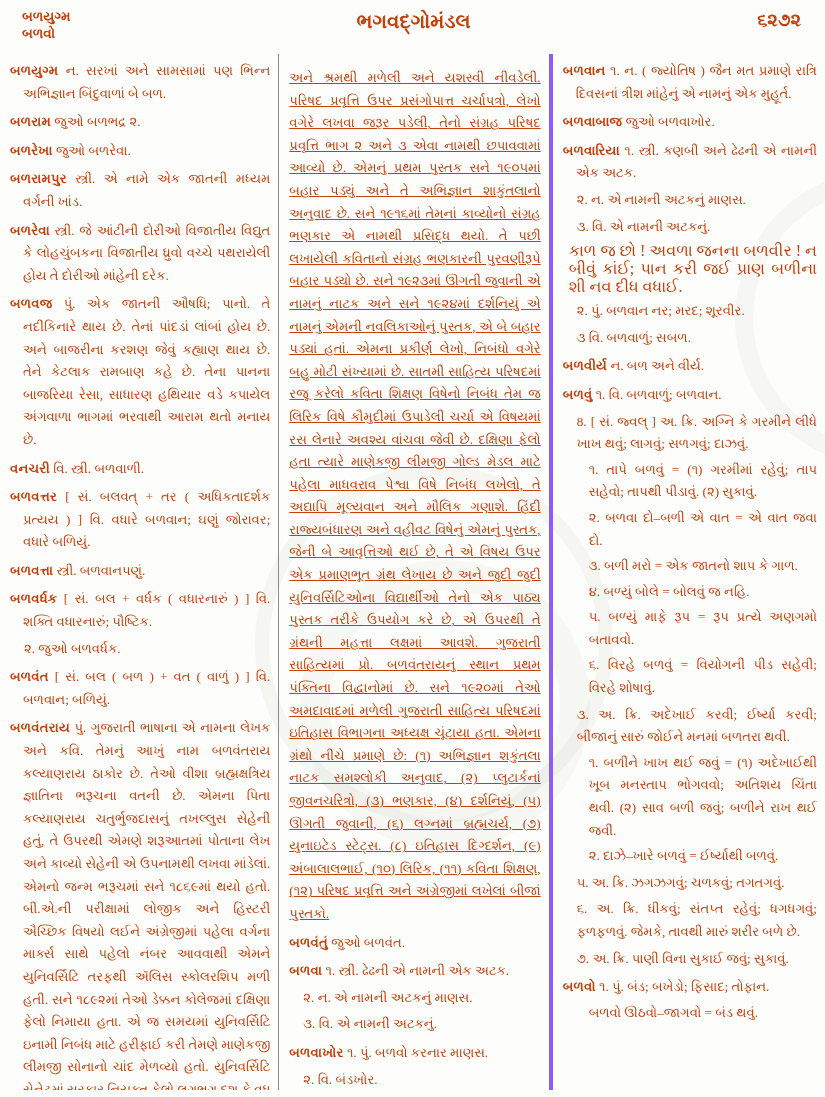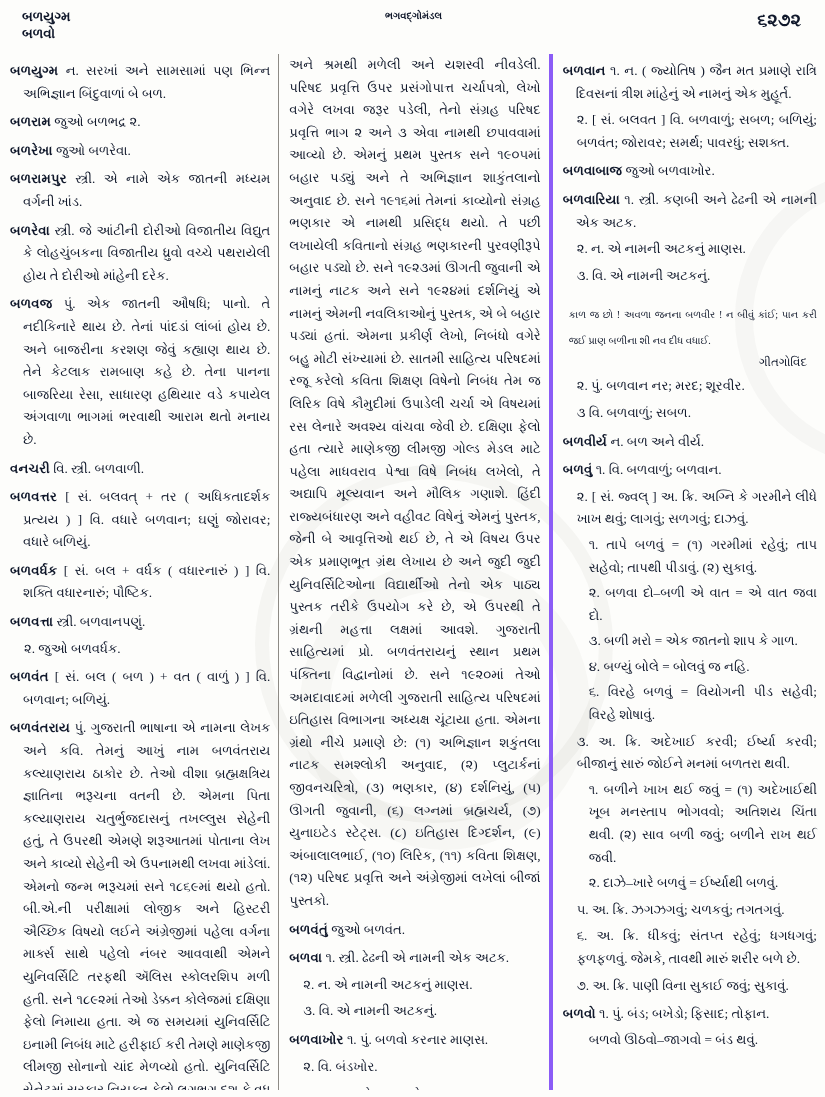--- a/index.html
+++ b/index.html
@@ -2,36 +2,36 @@
 <html lang="gu"><head>
 <meta charset="utf-8">
 <style>
   html,body{margin:0;padding:0;background:#ffffff;}
   .page{
     position:relative;
     width:825px;height:1097px;
     background:#fdfdfb;
     overflow:hidden;
     font-family:"Liberation Serif","DejaVu Serif",serif;
-    color:#0f172a;
+    color:#c2410c;
     box-sizing:border-box;
     padding:8px 6px 4px 8px;
   }
   
   header.pghead{
     position:relative;
     height:46px;
   }
   .runhead{
     position:absolute;left:14px;top:0;
     font-weight:bold;font-size:13.5px;line-height:17px;
   }
   .pgtitle{
     position:absolute;left:0;right:0;top:2px;
-    text-align:center;font-weight:bold;font-size:10px;
+    text-align:center;font-weight:bold;font-size:20px;
   }
   .pgno{
     position:absolute;right:18px;top:2px;
     font-weight:bold;font-size:18px;
   }
   
   main.cols{
     position:relative;
     display:flex;
     height:1036px;
@@ -44,24 +44,24 @@
     overflow:hidden;
     font-size:13.2px;
     line-height:22.6px;
     text-align:justify;
   }
   .col.c0{padding:0 8px 0 2px;}
   .col.c1{border-left:1px solid #8d8a85;padding:0 8px 0 10px;}
   .col.c2{border-left:4px solid #8b5cf6;padding:0 2px 0 10px;}
   .col p{margin:0;}
   .col p.entry{margin-top:6px;padding-left:13px;text-indent:-13px;}
-  .col p.cont{margin-top:0;}
+  .col p.cont{margin-top:13px;text-decoration:underline;}
   .col p.sub{margin-top:4px;padding-left:14px;}
   .col p.sub2{margin-top:3px;padding-left:26px;}
-  .col p.cite{margin-top:15px;padding-left:6px;font-size:10px;line-height:26px;}
+  .col p.cite{margin-top:4px;padding-left:6px;font-size:16px;line-height:18px;}
   .col p.citesrc{margin-top:0;text-align:right;font-size:11.8px;line-height:17px;padding-right:10px;}
   .col b.hw{font-weight:bold;letter-spacing:.2px;}
   
   .stamp{
     position:absolute;pointer-events:none;border-radius:50%;
     border:14px solid rgba(90,90,85,0.05);
   }
   .stamp.s1{left:255px;top:465px;width:330px;height:330px;}
   .stamp.s2{left:300px;top:560px;width:230px;height:230px;border-width:30px;border-color:rgba(90,90,85,0.04);}
   .stamp.s3{left:735px;top:170px;width:260px;height:260px;border-width:18px;border-color:rgba(90,90,85,0.045);}
@@ -87,54 +87,53 @@
   <main class="cols">
     <div class="col c0" id="col0">
         <p class="entry"><b class="hw">બળયુગ્મ</b> ન. સરખાં અને સામસામાં પણ ભિન્ન અભિજ્ઞાન બિંદુવાળાં બે બળ.</p>
         <p class="entry"><b class="hw">બળરામ</b> જુઓ બળભદ્ર ૨.</p>
         <p class="entry"><b class="hw">બળરેખા</b> જુઓ બળરેવા.</p>
         <p class="entry"><b class="hw">બળરામપુર</b> સ્ત્રી. એ નામે એક જાતની મધ્યમ વર્ગની ખાંડ.</p>
         <p class="entry"><b class="hw">બળરેવા</b> સ્ત્રી. જે આંટીની દોરીઓ વિજાતીય વિદ્યુત કે લોહચુંબકના વિજાતીય ધ્રુવો વચ્ચે પથરાયેલી હોય તે દોરીઓ માંહેની દરેક.</p>
         <p class="entry"><b class="hw">બળવજ</b> પું. એક જાતની ઔષધિ; પાનો. તે નદીકિનારે થાય છે. તેનાં પાંદડાં લાંબાં હોય છે. અને બાજરીના કરશણ જેવું કહ્યાણ થાય છે. તેને કેટલાક રામબાણ કહે છે. તેના પાનના બાજરિયા રેસા, સાધારણ હથિયાર વડે કપાયેલ અંગવાળા ભાગમાં ભરવાથી આરામ થતો મનાય છે.</p>
         <p class="entry"><b class="hw">વનચરી</b> વિ. સ્ત્રી. બળવાળી.</p>
         <p class="entry"><b class="hw">બળવત્તર</b> [ સં. બલવત્ + તર ( અધિકતાદર્શક પ્રત્યય ) ] વિ. વધારે બળવાન; ઘણું જોરાવર; વધારે બળિયું.</p>
+        <p class="entry"><b class="hw">બળવત્તા</b> સ્ત્રી. બળવાનપણું.</p>
         <p class="entry"><b class="hw">બળવર્ધક</b> [ સં. બલ + વર્ધક ( વધારનારું ) ] વિ. શક્તિ વધારનારું; પૌષ્ટિક.</p>
-        <p class="entry"><b class="hw">બળવત્તા</b> સ્ત્રી. બળવાનપણું.</p>
         <p class="sub">૨. જુઓ બળવર્ધક.</p>
         <p class="entry"><b class="hw">બળવંત</b> [ સં. બલ ( બળ ) + વત ( વાળું ) ] વિ. બળવાન; બળિયું.</p>
         <p class="entry"><b class="hw">બળવંતરાય</b> પું. ગુજરાતી ભાષાના એ નામના લેખક અને કવિ. તેમનું આખું નામ બળવંતરાય કલ્યાણરાય ઠાકોર છે. તેઓ વીશા બ્રહ્મક્ષત્રિય જ્ઞાતિના ભરૂચના વતની છે. એમના પિતા કલ્યાણરાય ચતુર્ભુજદાસનું તખલ્લુસ સેહેની હતું, તે ઉપરથી એમણે શરૂઆતમાં પોતાના લેખ અને કાવ્યો સેહેની એ ઉપનામથી લખવા માંડેલાં. એમનો જન્મ ભરૂચમાં સને ૧૮૬૯માં થયો હતો. બી.એ.ની પરીક્ષામાં લોજીક અને હિસ્ટરી ઐચ્છિક વિષયો લઈને અંગ્રેજીમાં પહેલા વર્ગના માર્ક્સ સાથે પહેલો નંબર આવવાથી એમને યુનિવર્સિટિ તરફથી ઍલિસ સ્કોલરશિપ મળી હતી. સને ૧૮૯૨માં તેઓ ડેક્કન કોલેજમાં દક્ષિણા ફેલો નિમાયા હતા. એ જ સમયમાં યુનિવર્સિટિ ઇનામી નિબંધ માટે હરીફાઈ કરી તેમણે માણેકજી લીમજી સોનાનો ચાંદ મેળવ્યો હતો. યુનિવર્સિટિ સેનેટમાં સરકાર નિયુક્ત ફેલો લગભગ દશ કે વધુ વર્ષ માટે હતા. રાજકોટમાં ત્રીજી સાહિત્ય પરિષદ એમના પ્રયાસ</p>
       </div>
     <div class="col c1" id="col1">
         <p class="cont">અને શ્રમથી મળેલી અને યશસ્વી નીવડેલી. પરિષદ પ્રવૃત્તિ ઉપર પ્રસંગોપાત્ત ચર્ચાપત્રો, લેખો વગેરે લખવા જરૂર પડેલી, તેનો સંગ્રહ પરિષદ પ્રવૃત્તિ ભાગ ૨ અને ૩ એવા નામથી છપાવવામાં આવ્યો છે. એમનું પ્રથમ પુસ્તક સને ૧૯૦૫માં બહાર પડ્યું અને તે અભિજ્ઞાન શાકુંતલાનો અનુવાદ છે. સને ૧૯૧૬માં તેમનાં કાવ્યોનો સંગ્રહ ભણકાર એ નામથી પ્રસિદ્ધ થયો. તે પછી લખાયેલી કવિતાનો સંગ્રહ ભણકારની પુરવણીરૂપે બહાર પડ્યો છે. સને ૧૯૨૩માં ઊગતી જુવાની એ નામનું નાટક અને સને ૧૯૨૪માં દર્શનિયું એ નામનું એમની નવલિકાઓનું પુસ્તક, એ બે બહાર પડ્યાં હતાં. એમના પ્રકીર્ણ લેખો, નિબંધો વગેરે બહુ મોટી સંખ્યામાં છે. સાતમી સાહિત્ય પરિષદમાં રજૂ કરેલો કવિતા શિક્ષણ વિષેનો નિબંધ તેમ જ લિરિક વિષે કૌમુદીમાં ઉપાડેલી ચર્ચા એ વિષયમાં રસ લેનારે અવશ્ય વાંચવા જેવી છે. દક્ષિણા ફેલો હતા ત્યારે માણેકજી લીમજી ગોલ્ડ મેડલ માટે પહેલા માધવરાવ પેશ્વા વિષે નિબંધ લખેલો, તે અદ્યાપિ મૂલ્યવાન અને મૌલિક ગણાશે. હિંદી રાજ્યબંધારણ અને વહીવટ વિષેનું એમનું પુસ્તક, જેની બે આવૃત્તિઓ થઈ છે, તે એ વિષય ઉપર એક પ્રમાણભૂત ગ્રંથ લેખાય છે અને જુદી જુદી યુનિવર્સિટિઓના વિદ્યાર્થીઓ તેનો એક પાઠ્ય પુસ્તક તરીકે ઉપયોગ કરે છે, એ ઉપરથી તે ગ્રંથની મહત્તા લક્ષમાં આવશે. ગુજરાતી સાહિત્યમાં પ્રો. બળવંતરાયનું સ્થાન પ્રથમ પંક્તિના વિદ્વાનોમાં છે. સને ૧૯૨૦માં તેઓ અમદાવાદમાં મળેલી ગુજરાતી સાહિત્ય પરિષદમાં ઇતિહાસ વિભાગના અધ્યક્ષ ચૂંટાયા હતા. એમના ગ્રંથો નીચે પ્રમાણે છે: (૧) અભિજ્ઞાન શકુંતલા નાટક સમશ્લોકી અનુવાદ, (૨) પ્લુટાર્કનાં જીવનચરિત્રો, (૩) ભણકાર, (૪) દર્શનિયું, (૫) ઊગતી જુવાની, (૬) લગ્નમાં બ્રહ્મચર્ય, (૭) યુનાઇટેડ સ્ટેટ્સ. (૮) ઇતિહાસ દિગ્દર્શન, (૯) અંબાલાલભાઈ, (૧૦) લિરિક, (૧૧) કવિતા શિક્ષણ, (૧૨) પરિષદ પ્રવૃત્તિ અને અંગ્રેજીમાં લખેલાં બીજાં પુસ્તકો.</p>
         <p class="entry"><b class="hw">બળવંતું</b> જુઓ બળવંત.</p>
         <p class="entry"><b class="hw">બળવા</b> ૧. સ્ત્રી. ઢેઢની એ નામની એક અટક.</p>
         <p class="sub">૨. ન. એ નામની અટકનું માણસ.</p>
         <p class="sub">૩. વિ. એ નામની અટકનું.</p>
         <p class="entry"><b class="hw">બળવાખોર</b> ૧. પું. બળવો કરનાર માણસ.</p>
         <p class="sub">૨. વિ. બંડખોર.</p>
         <p class="entry"><b class="hw">બળવાગર</b> જુઓ બળવાખોર.</p>
       </div>
     <div class="col c2" id="col2">
         <p class="entry"><b class="hw">બળવાન</b> ૧. ન. ( જ્યોતિષ ) જૈન મત પ્રમાણે રાત્રિ દિવસનાં ત્રીશ માંહેનું એ નામનું એક મુહૂર્ત.</p>
-        <p class="sub">૨. [ સં. બલવત ] વિ. બળવાળું; સબળ; બળિયું; બળવંત; જોરાવર; સમર્થ; પાવરધું; સશક્ત.</p>
         <p class="entry"><b class="hw">બળવાબાજ</b> જુઓ બળવાખોર.</p>
         <p class="entry"><b class="hw">બળવારિયા</b> ૧. સ્ત્રી. કણબી અને ઢેઢની એ નામની એક અટક.</p>
         <p class="sub">૨. ન. એ નામની અટકનું માણસ.</p>
         <p class="sub">૩. વિ. એ નામની અટકનું.</p>
         <p class="cite">કાળ જ છો ! અવળા જનના બળવીર ! ન બીવું કાંઈ; પાન કરી જઈ પ્રાણ બળીના શી નવ દીધ વધાઈ.</p>
-        <p class="citesrc">ગીતગોવિંદ</p>
         <p class="sub">૨. પું. બળવાન નર; મરદ; શૂરવીર.</p>
         <p class="sub">૩ વિ. બળવાળું; સબળ.</p>
         <p class="entry"><b class="hw">બળવીર્ય</b> ન. બળ અને વીર્ય.</p>
         <p class="entry"><b class="hw">બળવું</b> ૧. વિ. બળવાળું; બળવાન.</p>
-        <p class="sub">૨. [ સં. જ્વલ્ ] અ. ક્રિ. અગ્નિ કે ગરમીને લીધે ખાખ થવું; લાગવું; સળગવું; દાઝવું.</p>
+        <p class="sub">8. [ સં. જ્વલ્ ] અ. ક્રિ. અગ્નિ કે ગરમીને લીધે ખાખ થવું; લાગવું; સળગવું; દાઝવું.</p>
         <p class="sub2">૧. તાપે બળવું = (૧) ગરમીમાં રહેવું; તાપ સહેવો; તાપથી પીડાવું. (૨) સુકાવું.</p>
         <p class="sub2">૨. બળવા દો–બળી એ વાત = એ વાત જવા દો.</p>
         <p class="sub2">૩. બળી મરો = એક જાતનો શાપ કે ગાળ.</p>
         <p class="sub2">૪. બળ્યું બોલે = બોલવું જ નહિ.</p>
+        <p class="sub2">૫. બળ્યું માફે રૂપ = રૂપ પ્રત્યે અણગમો બતાવવો.</p>
         <p class="sub2">૬. વિરહે બળવું = વિયોગની પીડ સહેવી; વિરહે શોષાવું.</p>
         <p class="sub">૩. અ. ક્રિ. અદેખાઈ કરવી; ઈર્ષ્યા કરવી; બીજાનું સારું જોઈને મનમાં બળતરા થવી.</p>
         <p class="sub2">૧. બળીને ખાખ થઈ જવું = (૧) અદેખાઈથી ખૂબ મનસ્તાપ ભોગવવો; અતિશય ચિંતા થવી. (૨) સાવ બળી જવું; બળીને રાખ થઈ જવી.</p>
         <p class="sub2">૨. દાઝે–ખારે બળવું = ઈર્ષ્યાથી બળવું.</p>
         <p class="sub">૫. અ. ક્રિ. ઝગઝગવું; ચળકવું; તગતગવું.</p>
         <p class="sub">૬. અ. ક્રિ. ધીકવું; સંતપ્ત રહેવું; ધગધગવું; ફળફળવું. જેમકે, તાવથી મારું શરીર બળે છે.</p>
         <p class="sub">૭. અ. ક્રિ. પાણી વિના સુકાઈ જવું; સુકાવું.</p>
         <p class="entry"><b class="hw">બળવો</b> ૧. પું. બંડ; બખેડો; ફિસાદ; તોફાન.</p>
         <p class="sub2">બળવો ઊઠવો–જાગવો = બંડ થવું.</p>
       </div>

